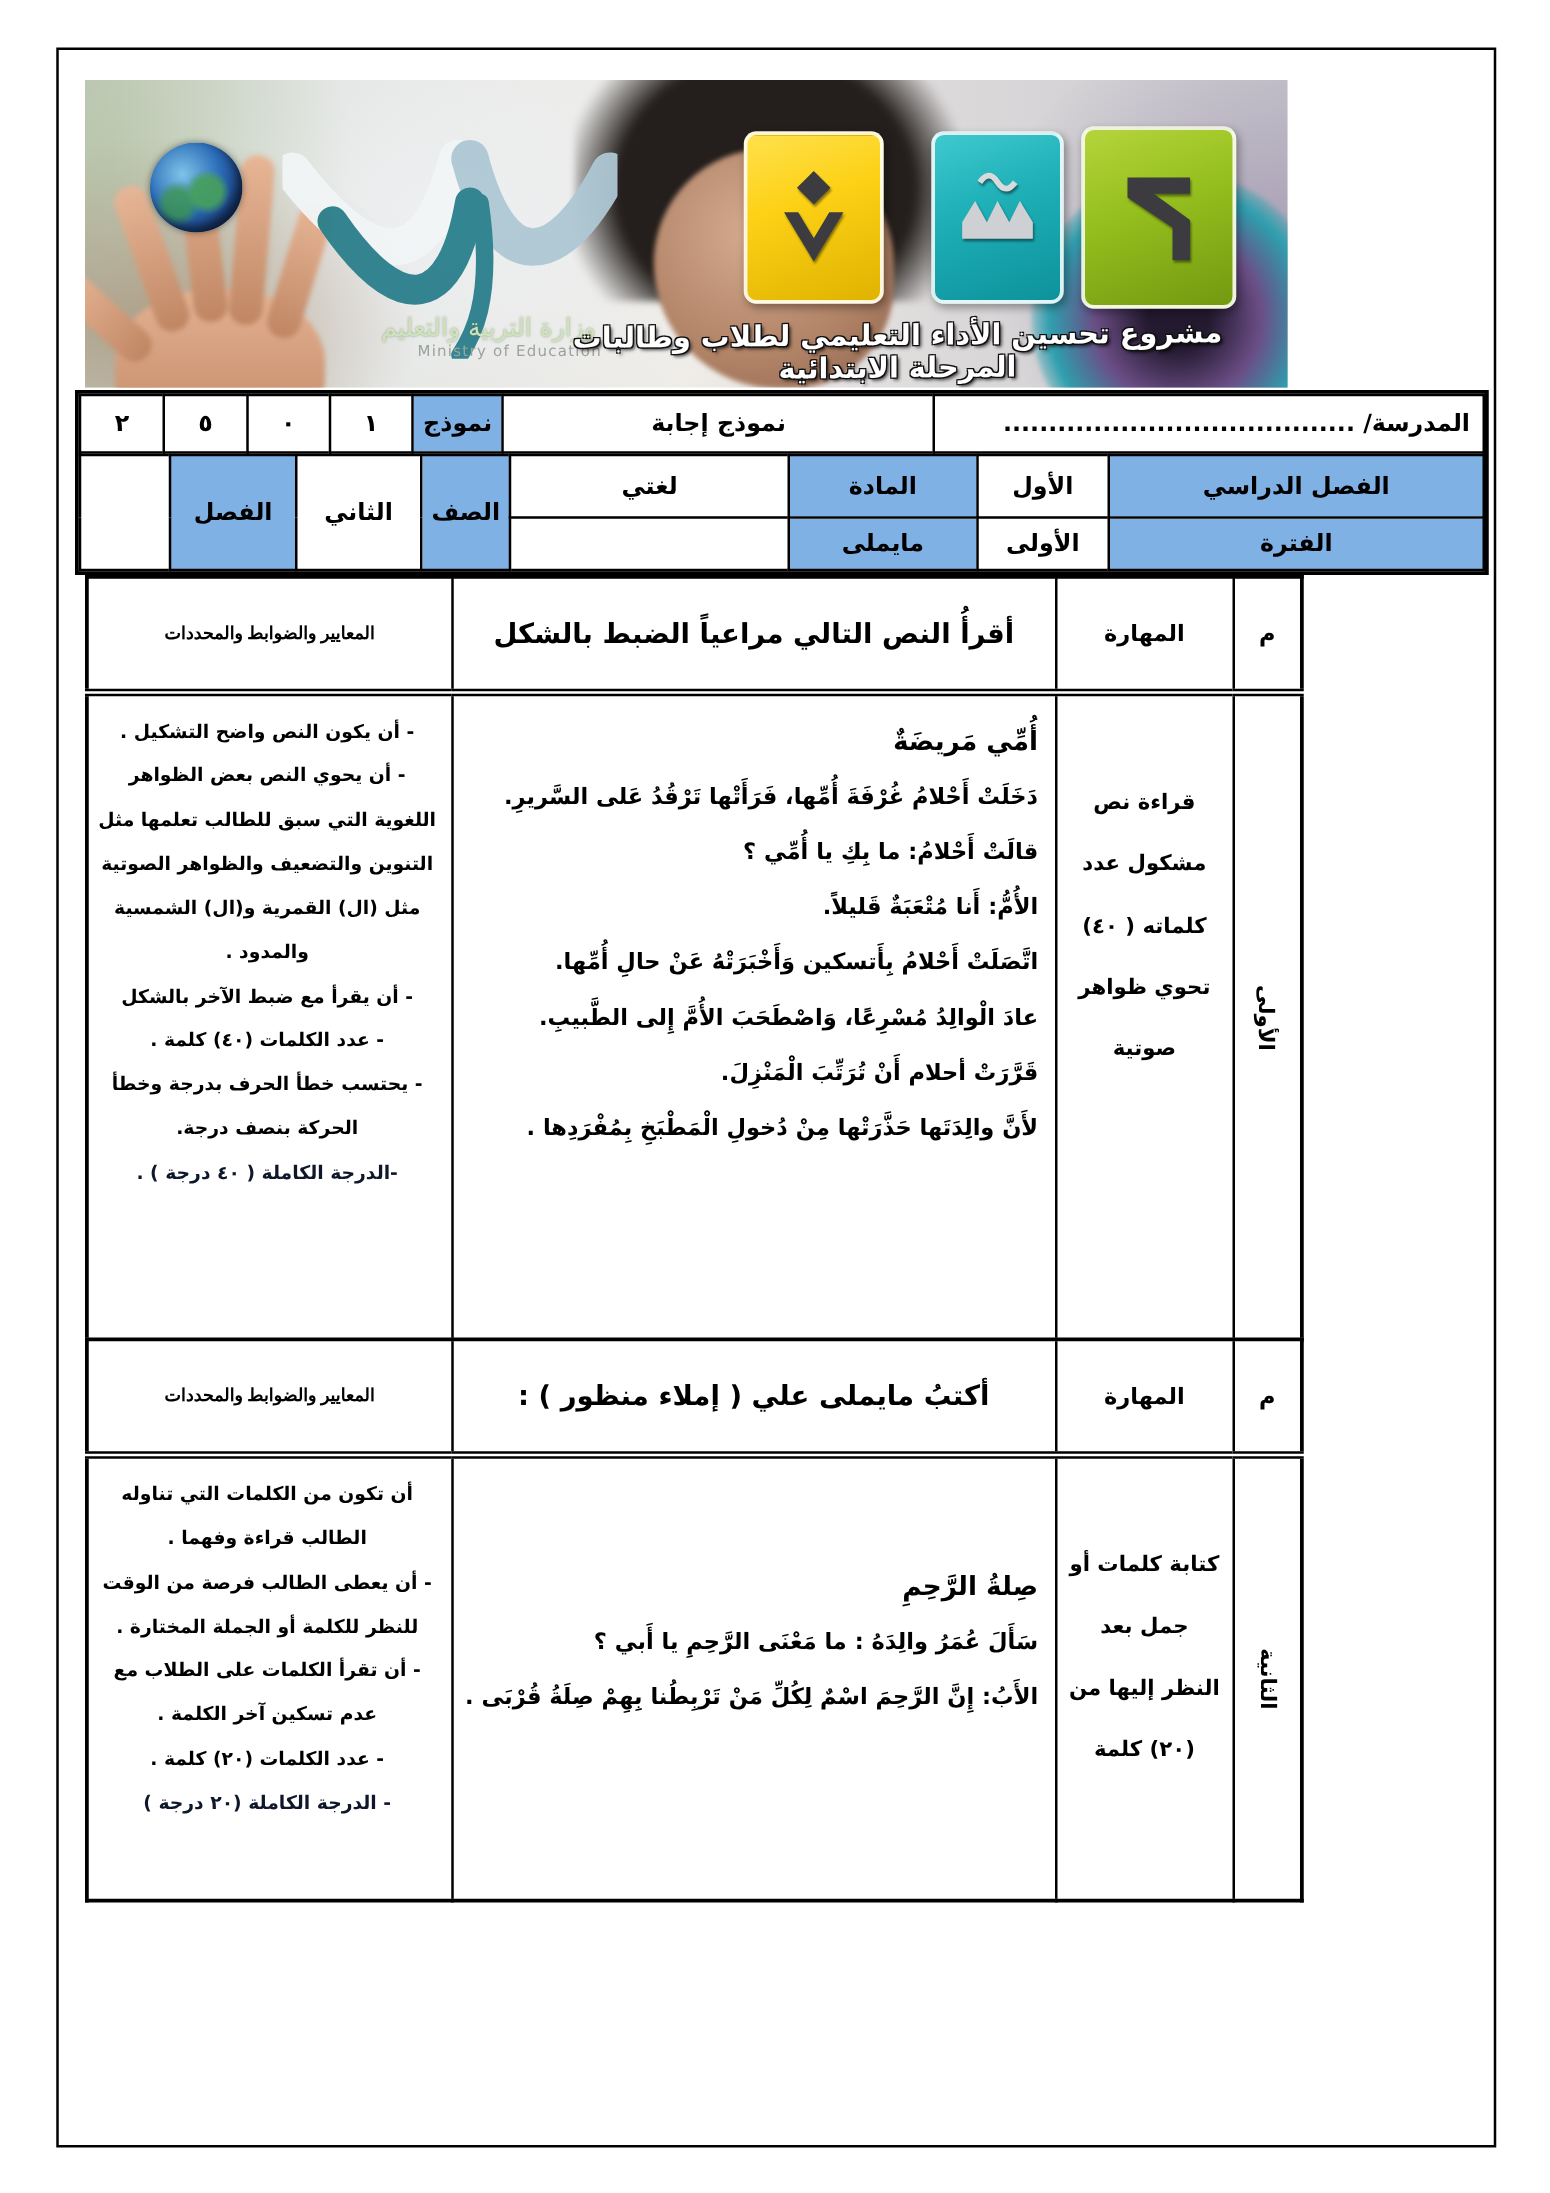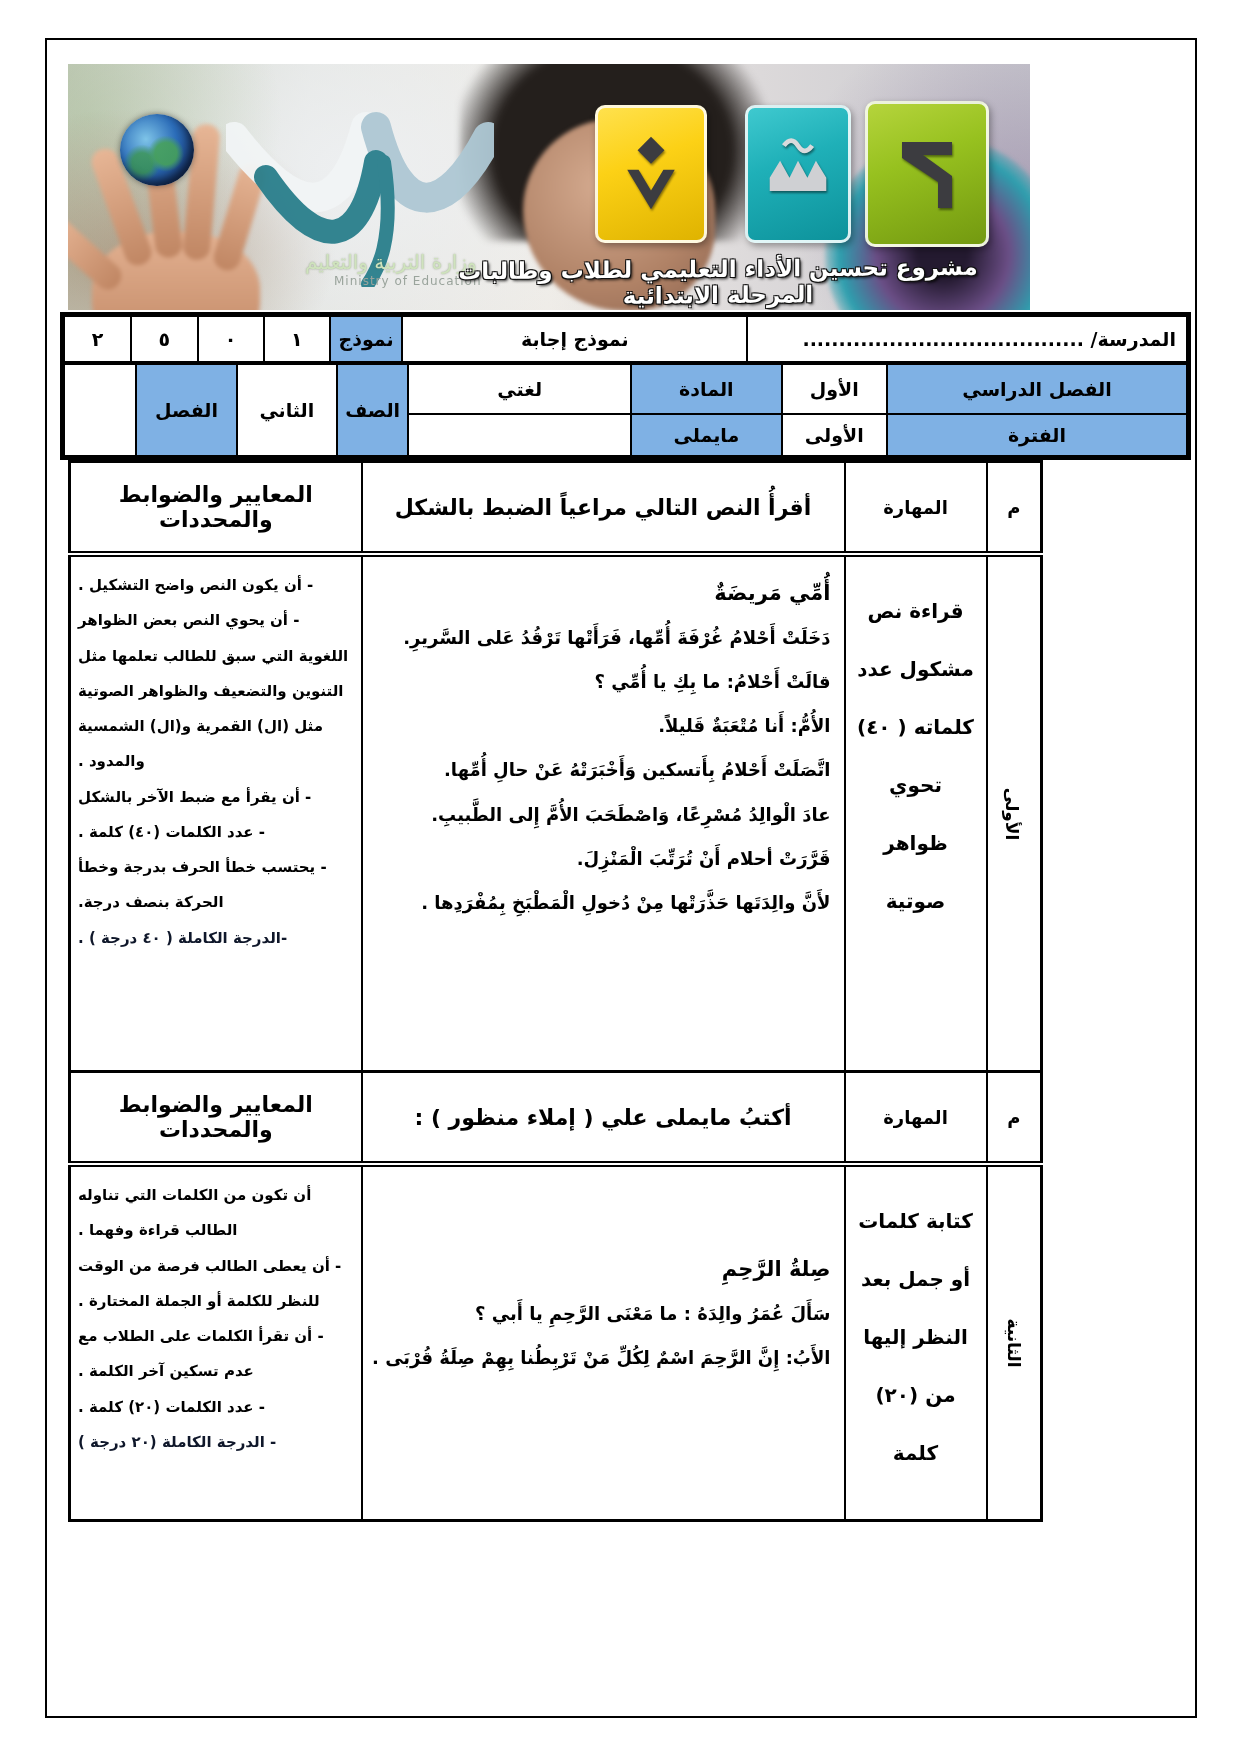--- a/index.html
+++ b/index.html
@@ -68,28 +68,28 @@
   .sec{position:absolute;left:68px;width:972px;border-collapse:collapse;table-layout:fixed;direction:rtl;
     border:3px solid #000;background:#fff;}
   .sec td{border:2px solid #000;overflow:hidden;}
   .sec tr.hdr td{border-bottom:6px double #000;text-align:center;vertical-align:middle;font-weight:bold;height:86px;}
   .sec tr.bod td{vertical-align:top;}
   #sec1{top:460px;} #sec2{top:1070px;}
   #sec1 tr.bod td{height:512px;} #sec2 tr.bod td{height:350px;}
   .m-hdr{font-size:18px;}
   .skill-hdr{font-size:18px;}
   .instruction{font-size:22px;letter-spacing:1px;}
-  .crit-hdr{font-size:22px;}
-  .skill-text{padding:24px 8px 0 8px;font-size:20px;font-weight:bold;text-align:center;line-height:2.9;direction:rtl;}
+  .crit-hdr{font-size:14px;font-family:Liberation Serif, serif;}
+  .skill-text{padding:24px 8px 0 8px;font-size:17px;font-weight:bold;text-align:center;line-height:2.9;direction:rtl;margin-top:36px;}
   .passage{padding:12px 12px 0 8px;direction:rtl;}
   .passage.p2{padding-top:78px;}
   .passage-title{font-size:21px;font-weight:bold;line-height:2.2;}
   .passage .line{ text-align:right;font-size:18px;font-weight:bold;line-height:2.45;}
   .criteria{padding:10px 10px 0 6px;direction:rtl;}
-  .criteria .line{text-align:left;font-size:15px;font-weight:bold;line-height:2.35;}
+  .criteria .line{text-align:center;font-size:15px;font-weight:bold;line-height:2.35;}
   .criteria .red{color:#0f172a;}
   .index-cell{vertical-align:middle !important;text-align:center;}
   .index-label{display:inline-block;transform:rotate(90deg);font-weight:bold;font-size:17px;white-space:nowrap;}
 </style>
 </head>
 <body>
 
 <div class="page-frame"></div>
 
 <div class="banner">

